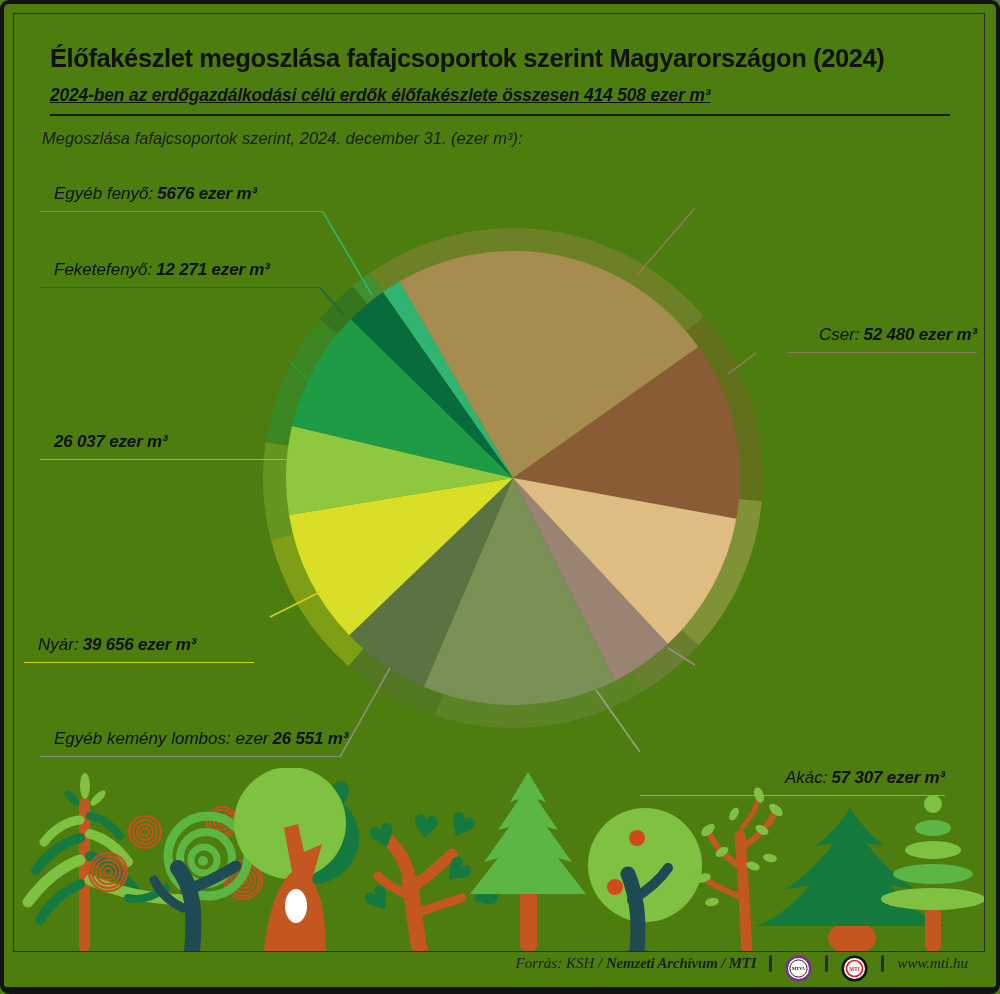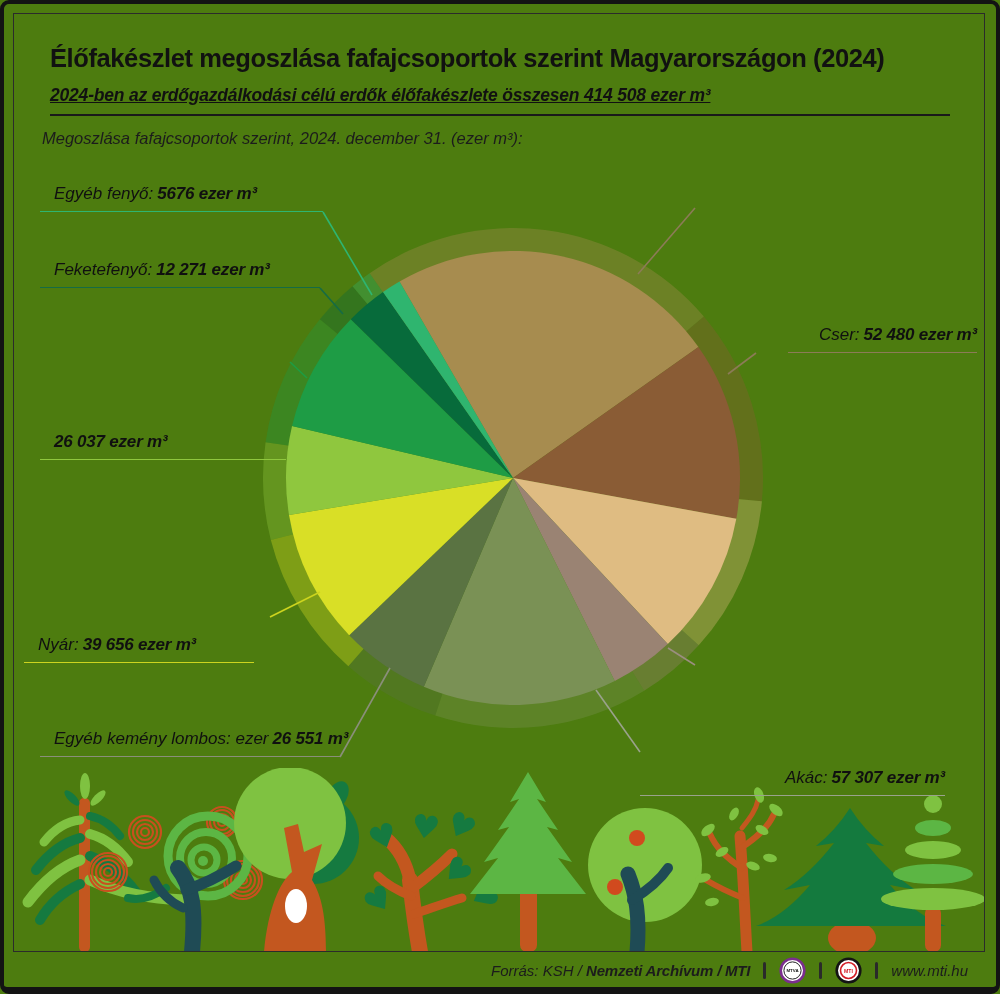--- a/index.html
+++ b/index.html
@@ -34,21 +34,21 @@
 
   .stroked{fill:none; stroke-linecap:round;}
   .f-lt{fill:var(--lt);} .f-mid{fill:var(--mid);} .f-dk{fill:var(--dk);}
   .f-pine{fill:var(--pine);} .f-org{fill:var(--org);}
   .f-apple{fill:var(--apple);}
   .s-lt{stroke:var(--lt);} .s-mid{stroke:var(--mid);} .s-dk{stroke:var(--dk);}
   .s-teal{stroke:var(--teal);} .s-org{stroke:var(--org);}
   .s-spiral{stroke:var(--spiral);}
 
   .footer{position:absolute; right:32px; top:955px; height:30px; z-index:8;
-    display:flex; align-items:center; gap:13px; font-size:15px; color:#1c1c1c;}
+    display:flex; align-items:flex-start; gap:13px; font-size:15px; color:#1c1c1c;font-family:Liberation Serif, serif;}
   .footer .src i{font-style:italic;}
   .footer .src b{font-style:italic; letter-spacing:-0.2px;}
   .footer .site{font-style:italic;}
   .sep{width:3px; height:17px; background:#2a2a2a; border-radius:2px;}
   .logo{display:block;}
 </style>
 </head>
 <body>
 
 <div class="page">

